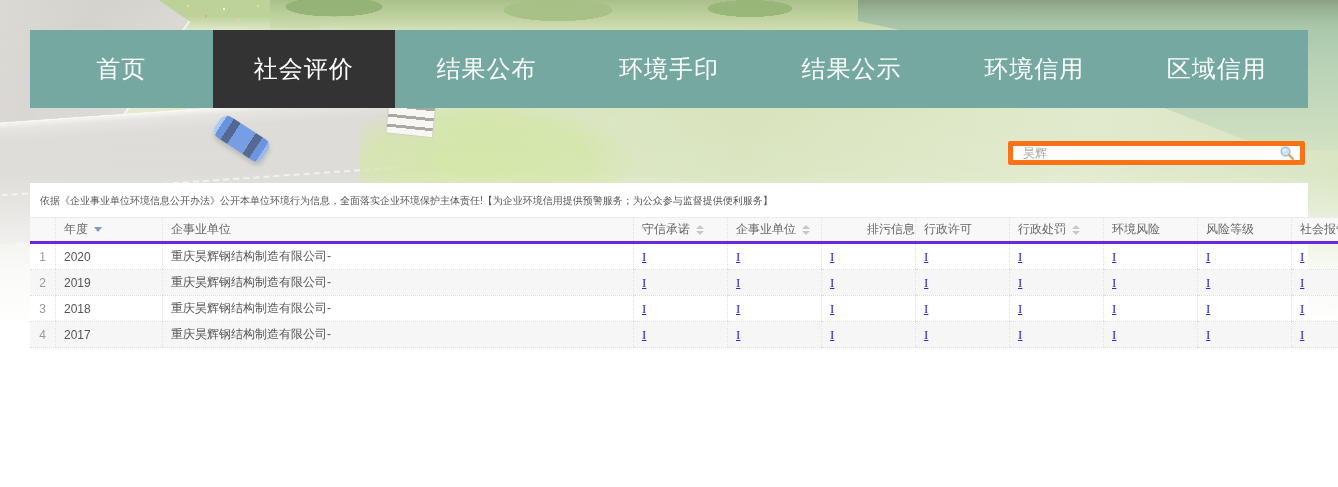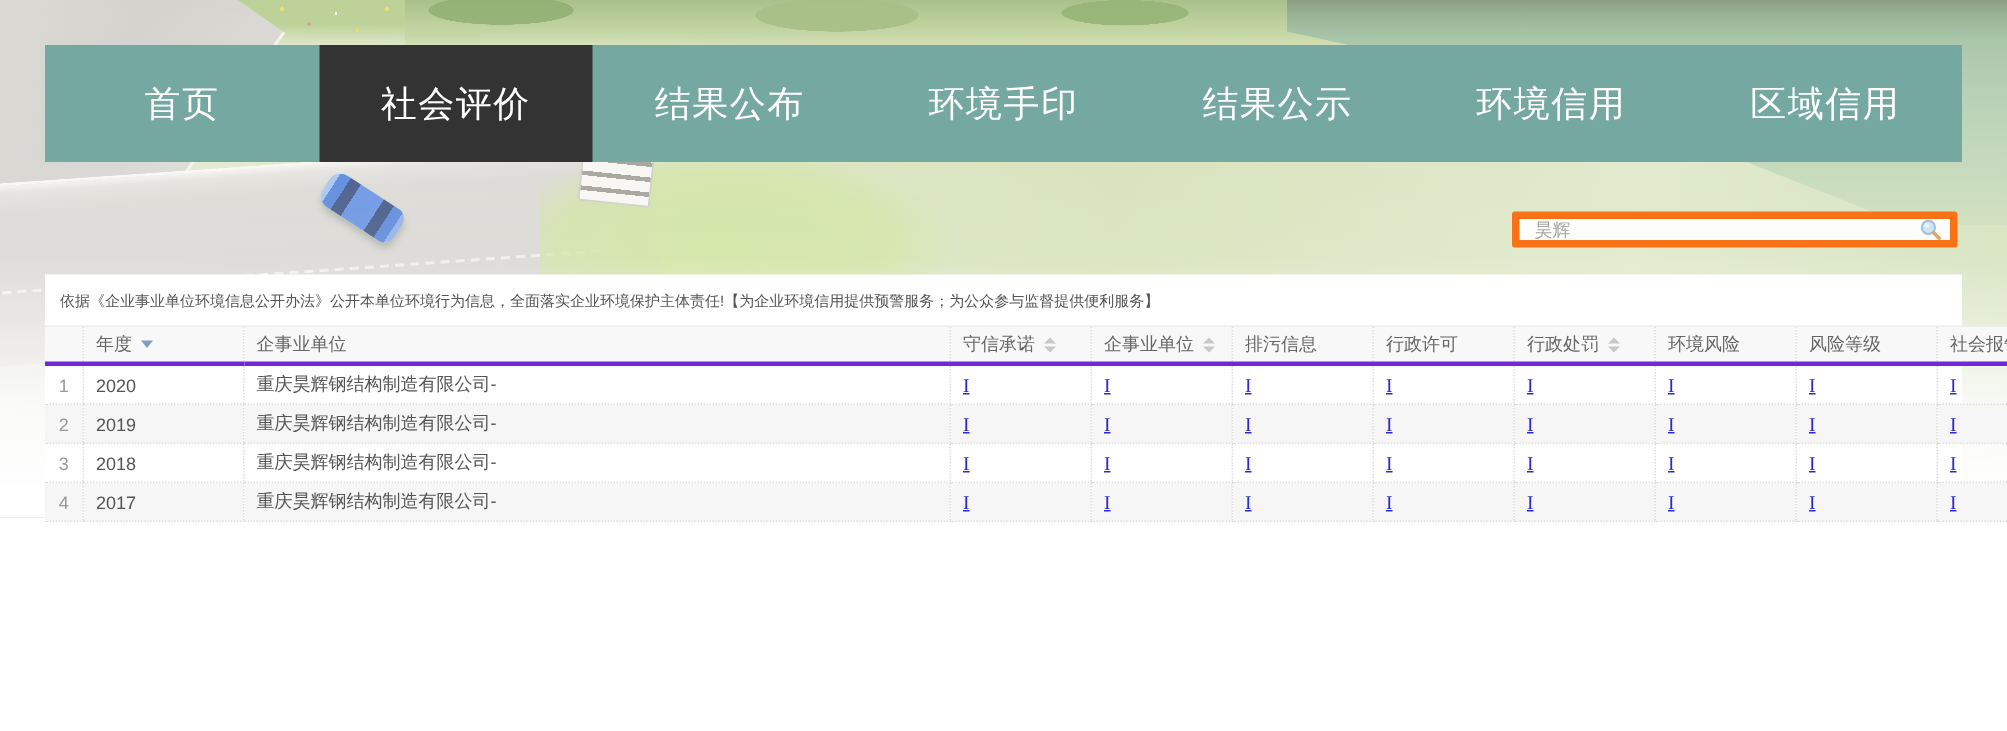--- a/index.html
+++ b/index.html
@@ -125,21 +125,21 @@
 <div class="panel">
   <div class="notice">依据《企业事业单位环境信息公开办法》公开本单位环境行为信息，全面落实企业环境保护主体责任!【为企业环境信用提供预警服务；为公众参与监督提供便利服务】</div>
   <table class="grid">
     <thead>
         <tr id="grid-head">
           <th class="first" style="width: 25px;"><span></span></th>
           <th style="width: 98px;"><span>年度</span><span class="sort-desc"></span></th>
           <th style="width: 462px;"><span>企事业单位</span></th>
           <th style="width: 85px;"><span>守信承诺</span><span class="sort-both"><i class="up"></i><i class="down"></i></span></th>
           <th style="width: 85px;"><span>企事业单位</span><span class="sort-both"><i class="up"></i><i class="down"></i></span></th>
-          <th style="width: 85px;"><span>排污信息</span></th>
+          <th style="width: 85px; text-align: right;"><span>排污信息</span></th>
           <th style="width: 85px;"><span>行政许可</span></th>
           <th style="width: 85px;"><span>行政处罚</span><span class="sort-both"><i class="up"></i><i class="down"></i></span></th>
           <th style="width: 85px;"><span>环境风险</span></th>
           <th style="width: 85px;"><span>风险等级</span></th>
           <th style="width: 92px;"><span>社会报告</span></th>
         </tr>
       </thead>
     <tbody id="grid-body">
         <tr class="">
           <td class="idx">1</td>

